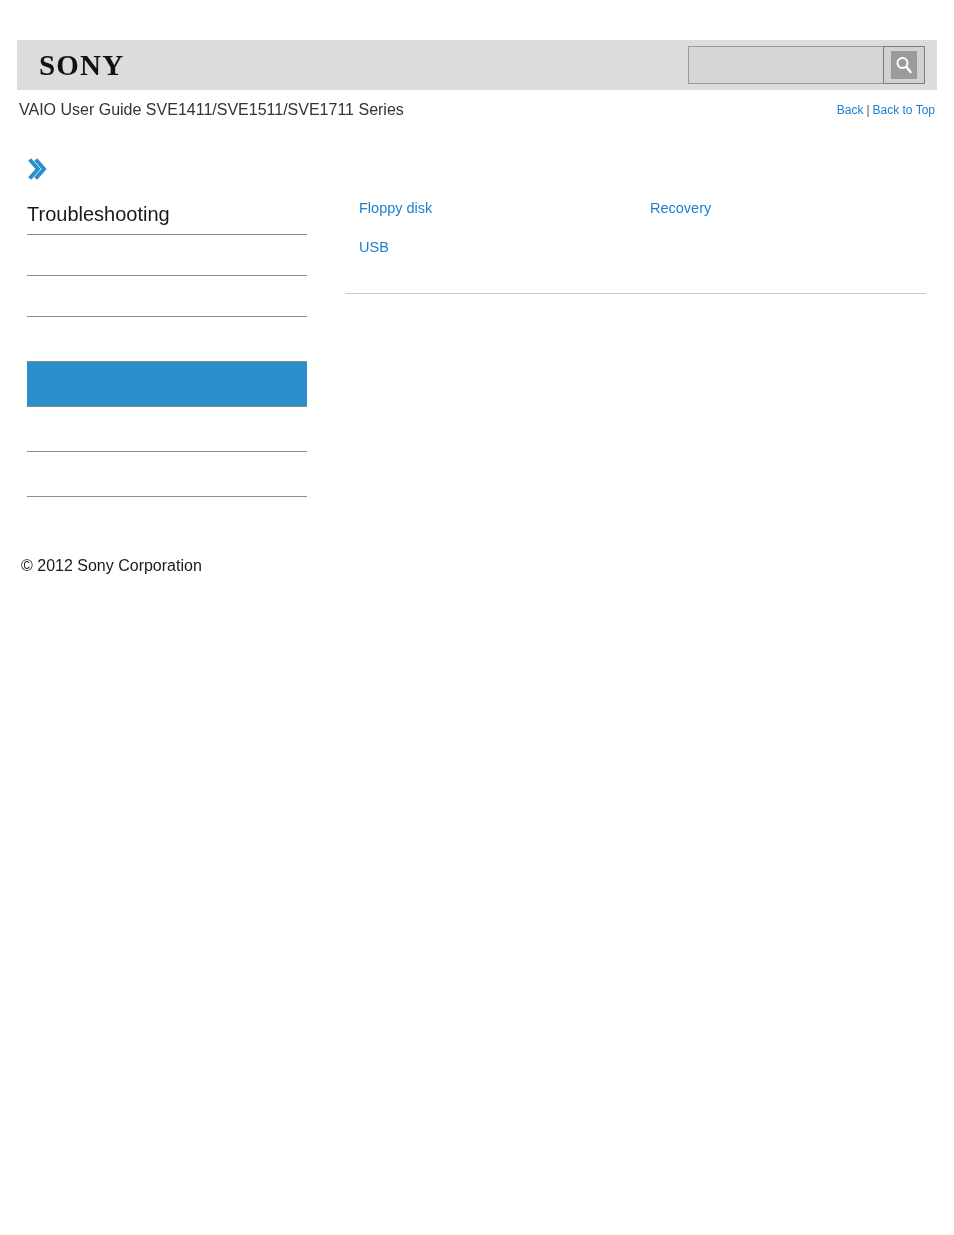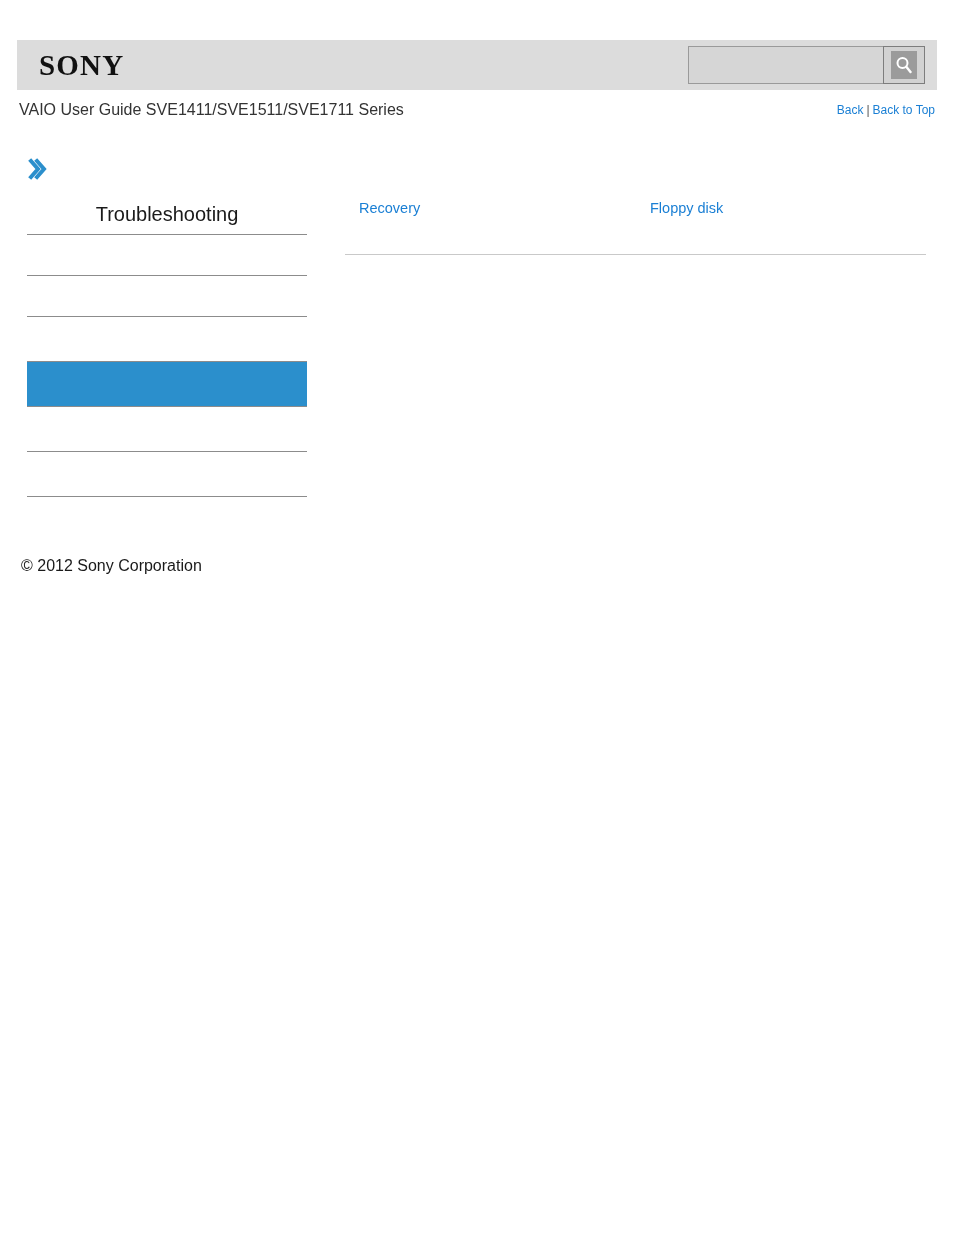--- a/index.html
+++ b/index.html
@@ -116,21 +116,20 @@
     color: #555555;
     margin: 0 3px;
   }
 
   
   .sidebar {
     position: absolute;
     left: 27px;
     top: 158px;
     width: 280px;
-    text-align: center;
   }
 
   .chevron-icon {
     width: 22px;
     height: 22px;
     display: block;
     margin-left: 0px;
     margin-bottom: 12px;
   }
 
@@ -275,24 +274,27 @@
       <li class="sidebar-item blank tall"></li>
       <li class="sidebar-item blank tall"></li>
     </ul>
   </div>
 
   <div class="copyright">© 2012 Sony Corporation</div>
 
   <div class="content">
     <div class="link-grid">
       <div class="link-col">
+        <a class="content-link" href="#">Floppy disk</a>
+      </div>
+      <div class="link-col">
         <a class="content-link" href="#">Recovery</a>
       </div>
       <div class="link-col">
-        <a class="content-link" href="#">Floppy disk</a>
+        <a class="content-link" href="#">USB</a>
       </div>
       <div class="link-col"></div>
     </div>
     <div class="content-rule"></div>
   </div>
 
   <div class="page-number">101</div>
 
 </div>
 

